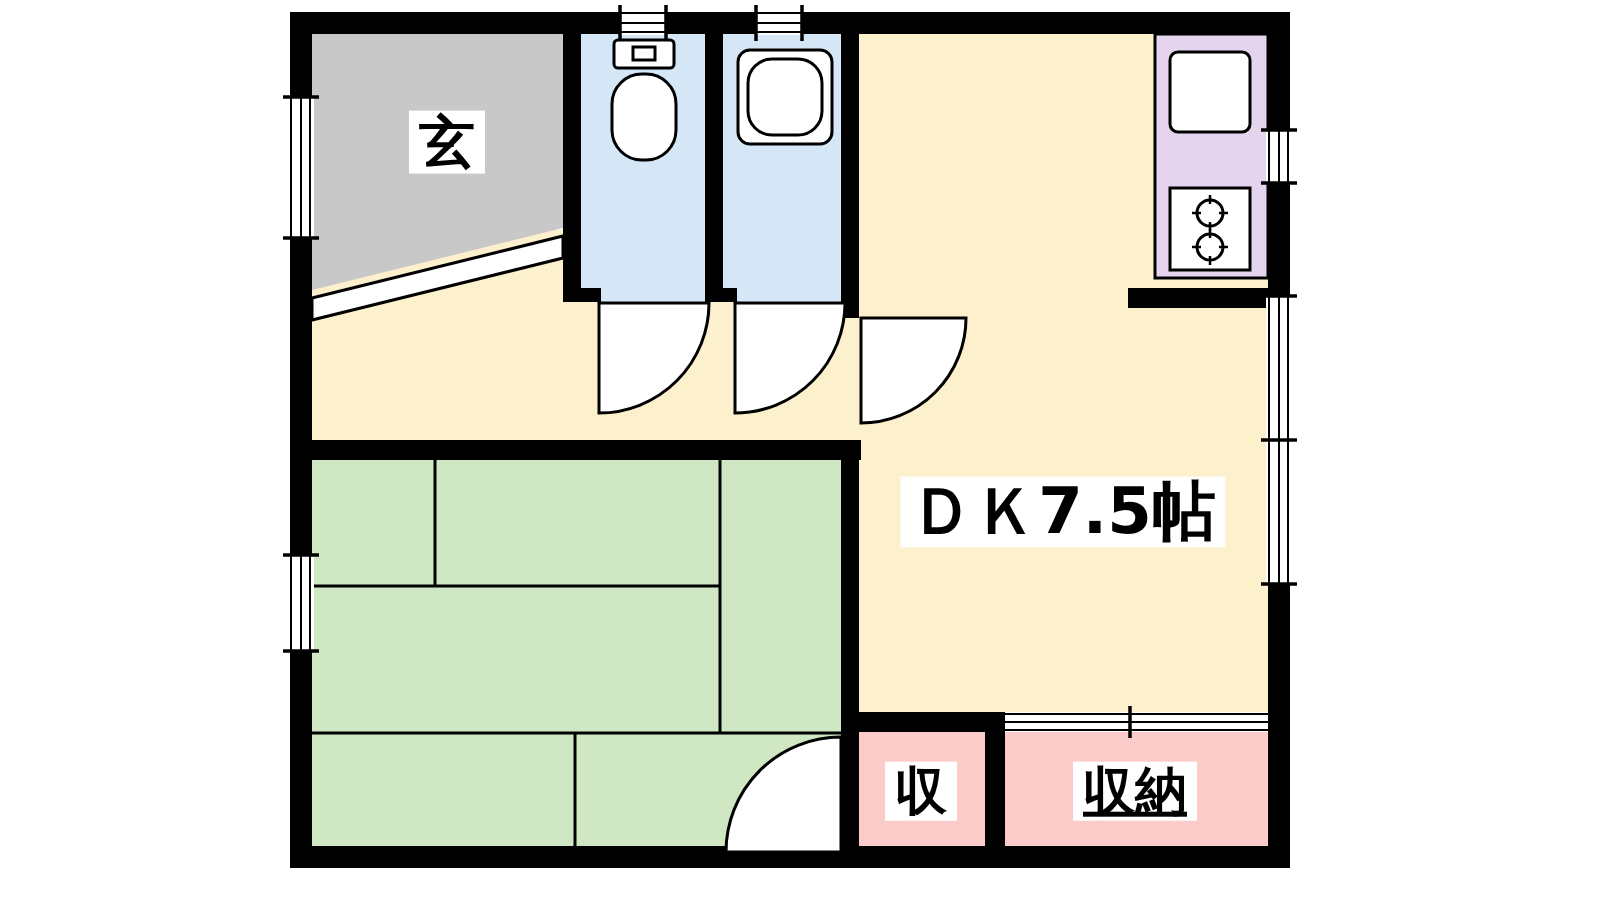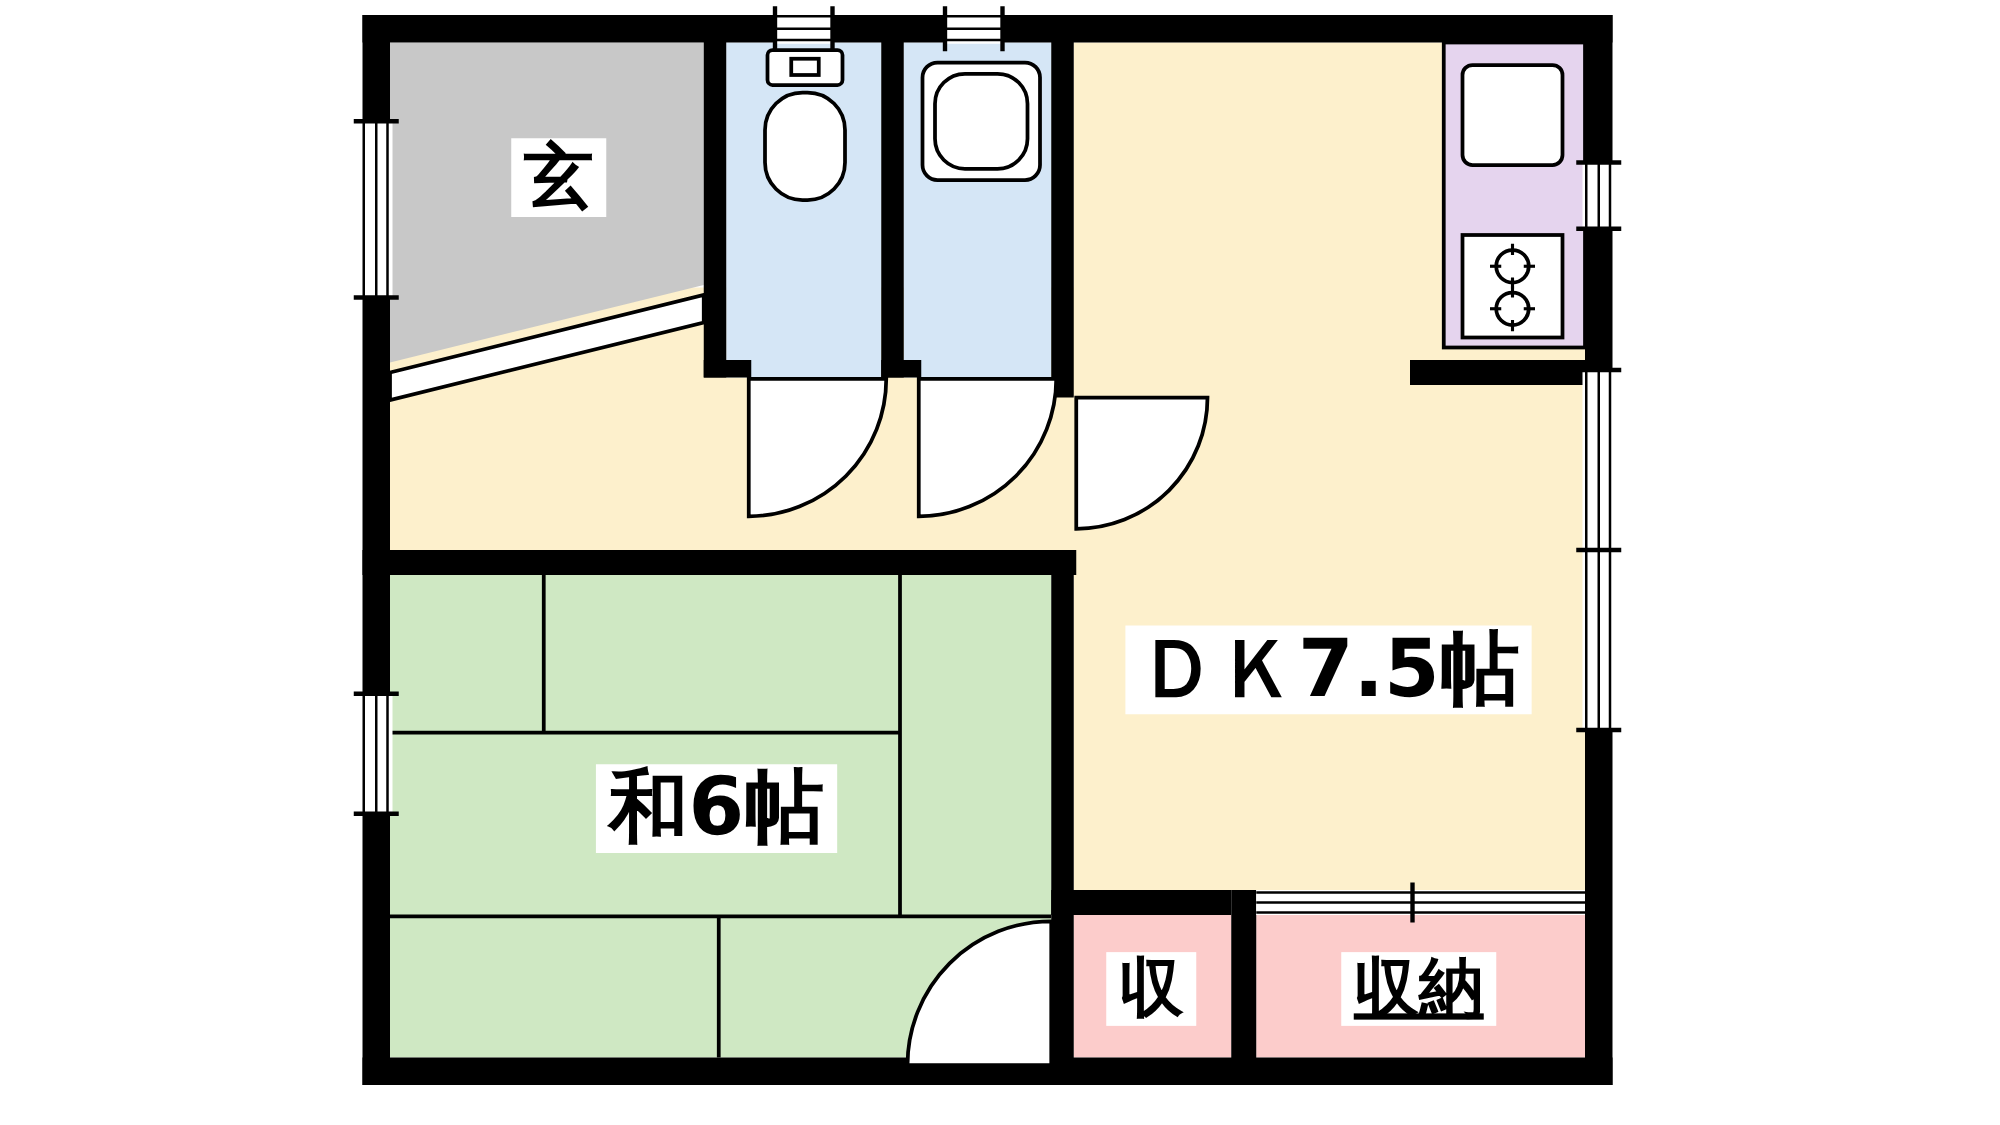--- a/index.html
+++ b/index.html
@@ -156,18 +156,17 @@
       <line x1="1219" y1="213" x2="1228" y2="213"></line>
       <circle cx="1210" cy="247" r="13"></circle>
       <line x1="1210" y1="229" x2="1210" y2="238"></line>
       <line x1="1210" y1="256" x2="1210" y2="265"></line>
       <line x1="1192" y1="247" x2="1201" y2="247"></line>
       <line x1="1219" y1="247" x2="1228" y2="247"></line>
     </g>
   </svg>
 
   <div class="label" style="left:447px;top:142px;font-size:56px;">玄</div>
-  <div class="label" style="left:1063px;top:536px;font-size:64px;">ＤＫ7.5帖</div>
-  <div class="label" style="left:573px;top:647px;font-size:64px;">和6帖</div>
+  <div class="label" style="left:1063px;top:512px;font-size:64px;">ＤＫ7.5帖</div>
   <div class="label" style="left:921px;top:791px;font-size:52px;">収</div>
   <div class="label" style="left:1135px;top:791px;font-size:52px;text-decoration:underline;">収納</div>
 
 </div>
 
 </body></html>

